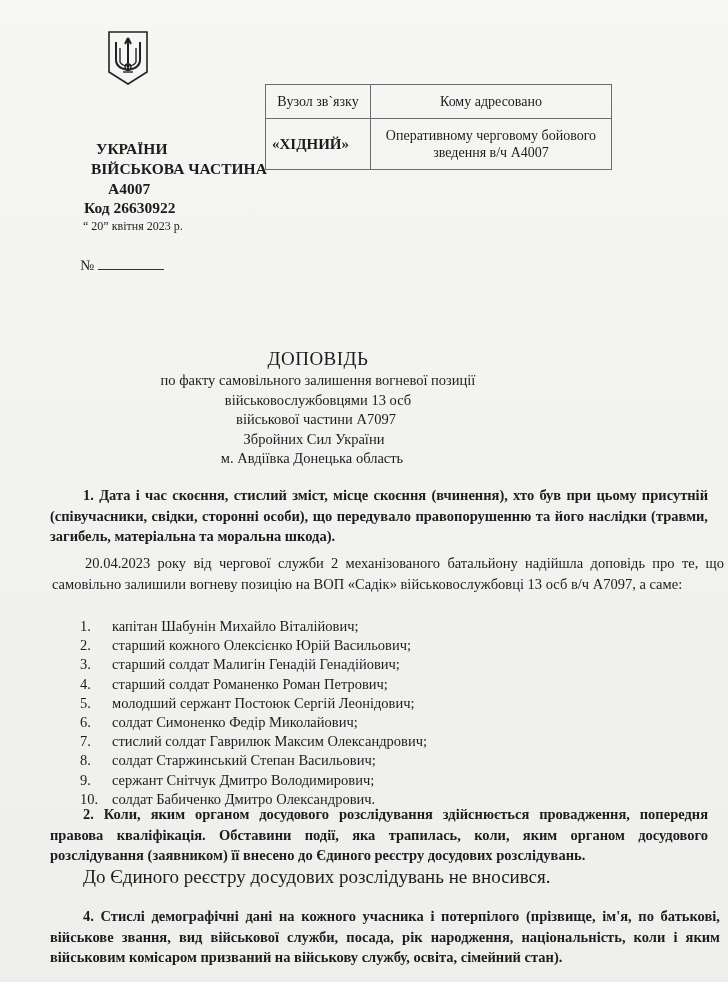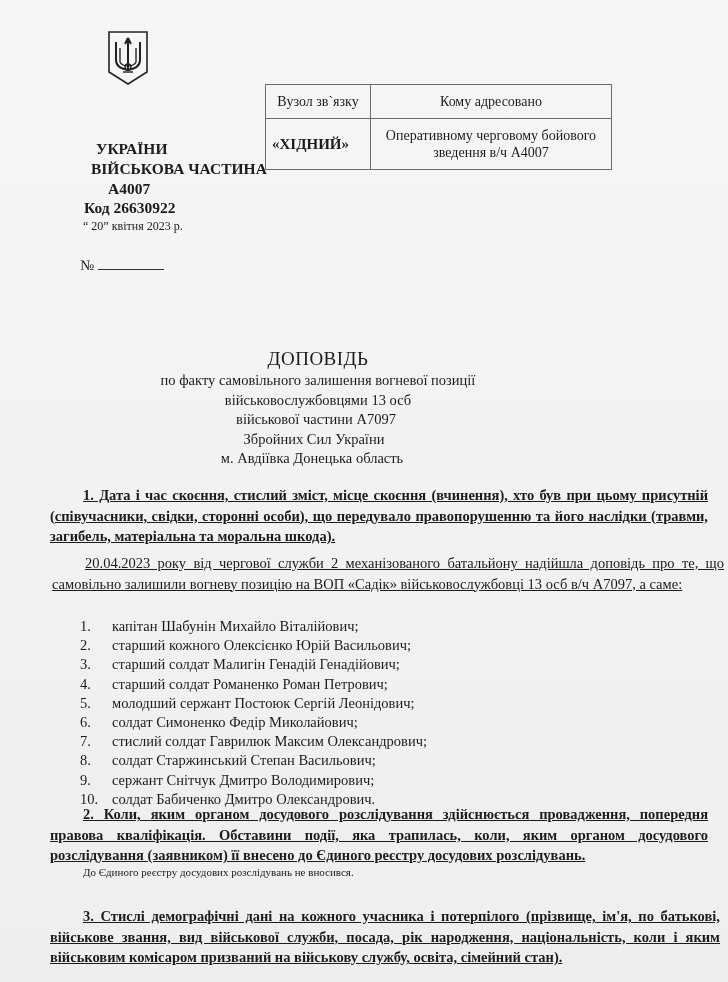--- a/index.html
+++ b/index.html
@@ -29,28 +29,28 @@
   .c1 { width:92px; text-align:center; }
   .c2 { width:228px; text-align:center; }
   .hidniy { font-weight:bold; font-size:15px; text-align:left !important; }
 
   .title-block { left:0; width:620px; top:347px; text-align:center; font-size:14.5px; line-height:19.5px; }
   .title-block .big { font-size:19px; letter-spacing:0.5px; line-height:24px; }
   .title-block .l { position:relative; }
 
   .para { left:50px; width:658px; font-size:14.5px; line-height:20.5px; text-align:justify; }
   .bold { font-weight:bold; }
-  .indent { text-indent:33px;text-decoration:underline; }
+  .indent { text-indent:33px; }
   .p1 { top:485px; }
   .p2 { top:553px; }
   ol.names { position:absolute; left:80px; top:617px; margin:0; padding:0; list-style:none; font-size:14.5px; line-height:19.2px; }
   ol.names li { display:flex; }
   ol.names .n { width:32px; display:inline-block; }
   .p3 { top:804px; }
-  .p3b { top:866px; left:83px; font-size:11px; }
+  .p3b { top:866px; left:83px; font-size:19px; }
   .p4 { top:906px; }
 </style>
 </head>
 <body>
 
 <div class="page">
 
   <svg class="abs crest" viewBox="0 0 42 56">
     <path d="M2 2 H40 V42 L21 54 L2 42 Z" fill="none" stroke="#222" stroke-width="1.6"></path>
     <path d="M21 8 L21 40 M21 8 L18 14 M21 8 L24 14" stroke="#222" stroke-width="2" fill="none"></path>
@@ -136,14 +136,14 @@
       </li>
     <li>
         <span class="n">10.</span>
         <span>солдат Бабиченко Дмитро Олександрович.</span>
       </li>
   </ol>
 
   <div class="abs para bold indent p3">2. Коли, яким органом досудового розслідування здійснюється провадження, попередня правова кваліфікація. Обставини події, яка трапилась, коли, яким органом досудового розслідування (заявником) її внесено до Єдиного реєстру досудових розслідувань.</div>
   <div class="abs p3b">До Єдиного реєстру досудових розслідувань не вносився.</div>
 
-  <div class="abs para bold indent p4" style="width:670px;">3. Стислі демографічні дані на кожного учасника і потерпілого (прізвище, ім'я, по батькові, військове звання, вид військової служби, посада, рік народження, національність, коли і яким військовим комісаром призваний на військову службу, освіта, сімейний стан).</div>
+  <div class="abs para bold indent p4" style="width:670px;">4. Стислі демографічні дані на кожного учасника і потерпілого (прізвище, ім'я, по батькові, військове звання, вид військової служби, посада, рік народження, національність, коли і яким військовим комісаром призваний на військову службу, освіта, сімейний стан).</div>
 </div>
 
 </body></html>

